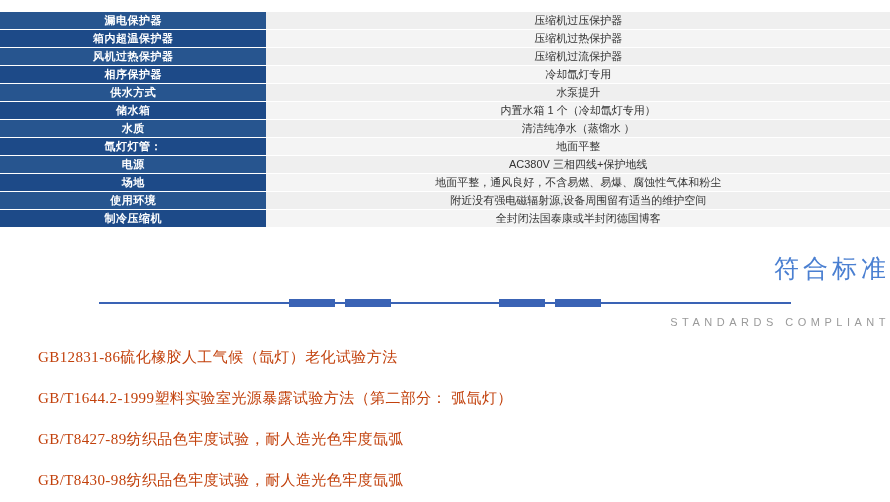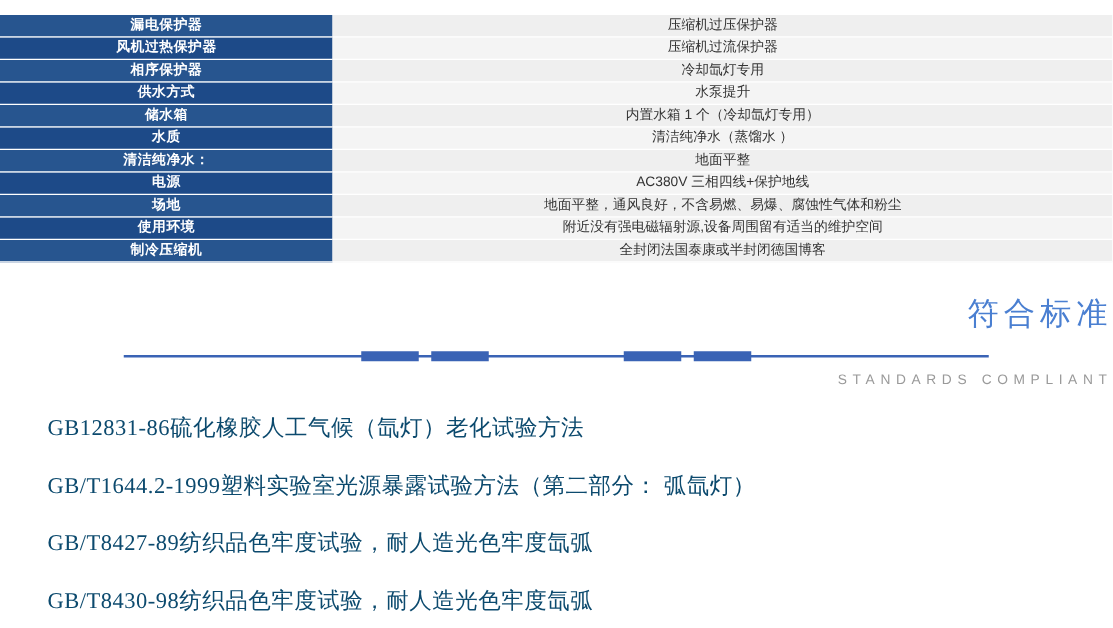--- a/index.html
+++ b/index.html
@@ -106,59 +106,63 @@
     padding-left: 12px;
   }
 
   
   .standards-list {
     margin-top: 20px;
     padding-left: 38px;
   }
   .standards-list .std-item {
     font-family: "Liberation Serif", serif;
-    font-size: 18px;
-    color: #0c4a6e;
+    font-size: 15px;
+    color: #c2410c;
     margin-bottom: 22px;
     letter-spacing: 0.4px;
   }
 </style>
 </head>
 <body>
 
 <div class="page">
 
   <table class="spec-table">
     <tbody>
       <tr>
         <td class="label">漏电保护器</td>
         <td class="value">压缩机过压保护器</td>
       </tr>
       <tr>
+        <td class="label">箱内超温保护器</td>
+        <td class="value">压缩机过热保护器</td>
+      </tr>
+      <tr>
         <td class="label">风机过热保护器</td>
         <td class="value">压缩机过流保护器</td>
       </tr>
       <tr>
         <td class="label">相序保护器</td>
         <td class="value">冷却氙灯专用</td>
       </tr>
       <tr>
         <td class="label">供水方式</td>
         <td class="value">水泵提升</td>
       </tr>
       <tr>
         <td class="label">储水箱</td>
         <td class="value">内置水箱 1 个（冷却氙灯专用）</td>
       </tr>
       <tr>
         <td class="label">水质</td>
         <td class="value">清洁纯净水（蒸馏水  ）</td>
       </tr>
       <tr>
-        <td class="label">清洁纯净水：</td>
+        <td class="label">氙灯灯管：</td>
         <td class="value">地面平整</td>
       </tr>
       <tr>
         <td class="label">电源</td>
         <td class="value">AC380V   三相四线+保护地线</td>
       </tr>
       <tr>
         <td class="label">场地</td>
         <td class="value">地面平整，通风良好，不含易燃、易爆、腐蚀性气体和粉尘</td>
       </tr>

